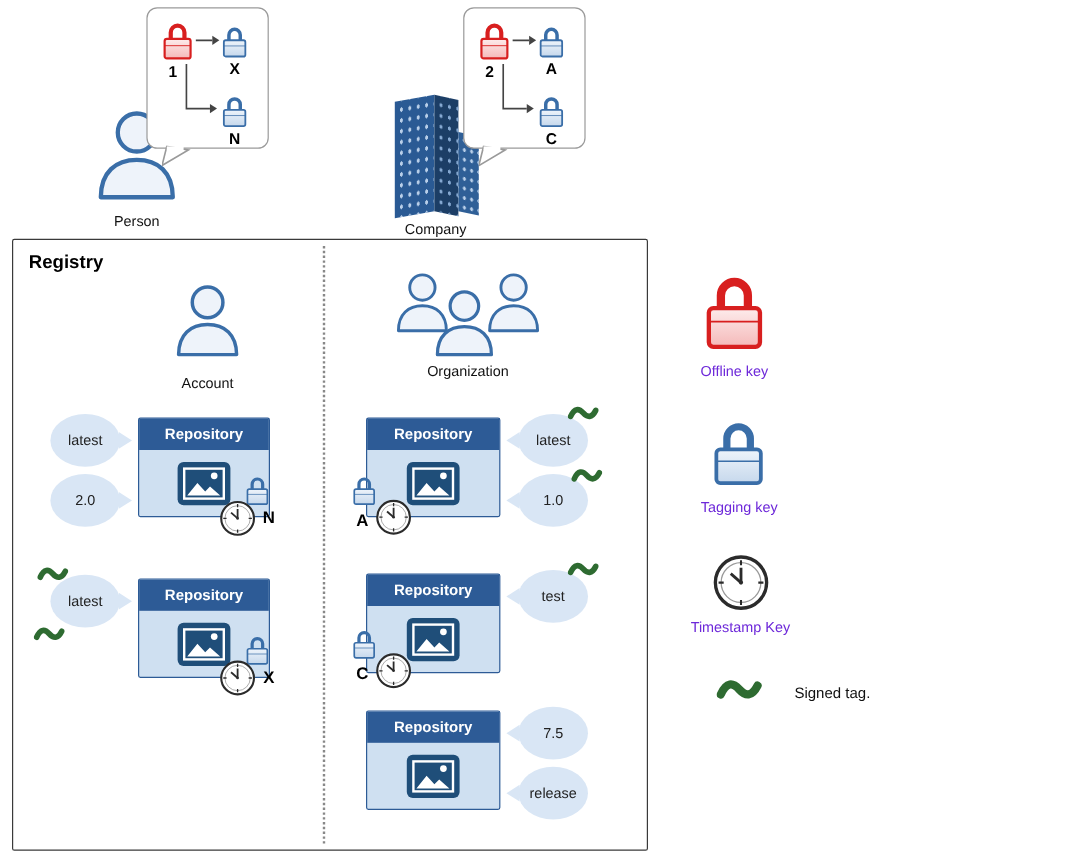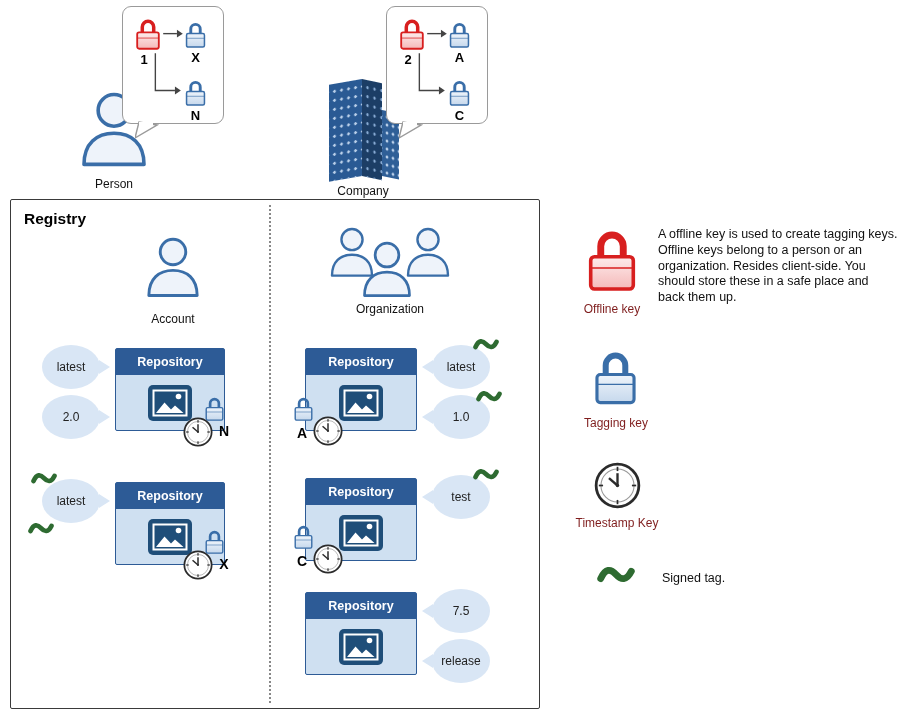--- a/index.html
+++ b/index.html
@@ -74,21 +74,21 @@
     justify-content:center; font-size:12px; color:#222; }
   .tag.small-text { font-size:11.5px; }
   .tag::after { content:""; position:absolute; width:0; height:0; top:50%; margin-top:-7px;
     border-top:7px solid transparent; border-bottom:7px solid transparent; }
   .tag.pr::after { right:-10px; border-left:11px solid #d9e6f5; }
   .tag.pl::after { left:-10px; border-right:11px solid #d9e6f5; }
 
   .keyletter { position:absolute; font-weight:bold; font-size:14px; text-align:center; color:#000; }
 
   
-  .legend-label { position:absolute; font-size:12px; color:#7f1d1d; text-align:center; }
+  .legend-label { position:absolute; font-size:12px; color:#6d28d9; text-align:center; }
   .legend-desc { position:absolute; font-size:12.5px; color:#111; line-height:1.26; }
 </style>
 </head>
 <body>
 
 <div id="canvas">
 
   <svg width="0" height="0" style="position:absolute" aria-hidden="true">
     <defs>
       <linearGradient id="gradRed" x1="0" y1="0" x2="0" y2="1">
@@ -409,21 +409,20 @@
   <div class="tag pl" style="left:432px;top:639px;width:58px;height:44px">release</div>
 
   <div class="lock lock-red" style="left:585px;top:224px;width:54px;height:70px">
     <svg viewBox="0 0 36 46">
         <path class="shackle" d="M10.5 23 V14.5 C10.5 10.4 13.9 7 18 7 C22.1 7 25.5 10.4 25.5 14.5 V23"></path>
         <rect class="lock-body" x="3.8" y="21.5" width="28.4" height="21.5" rx="2.5"></rect>
         <line class="lock-split" x1="3.8" y1="29" x2="32.2" y2="29"></line>
       </svg>
   </div>
   <div class="legend-label" style="left:570px;top:302px;width:84px">Offline key</div>
-  <div class="legend-desc" style="left:658px;top:227px;width:240px">A offline key is used to create tagging keys. Offline keys belong to a person or an organization. Resides client-side. You should store these in a safe place and back them up.</div>
 
   <div class="lock lock-blue" style="left:592px;top:346px;width:47px;height:61px">
     <svg viewBox="0 0 36 46">
         <path class="shackle" d="M10.5 23 V14.5 C10.5 10.4 13.9 7 18 7 C22.1 7 25.5 10.4 25.5 14.5 V23"></path>
         <rect class="lock-body" x="3.8" y="21.5" width="28.4" height="21.5" rx="2.5"></rect>
         <line class="lock-split" x1="3.8" y1="29" x2="32.2" y2="29"></line>
       </svg>
   </div>
   <div class="legend-label" style="left:576px;top:416px;width:80px">Tagging key</div>
 

